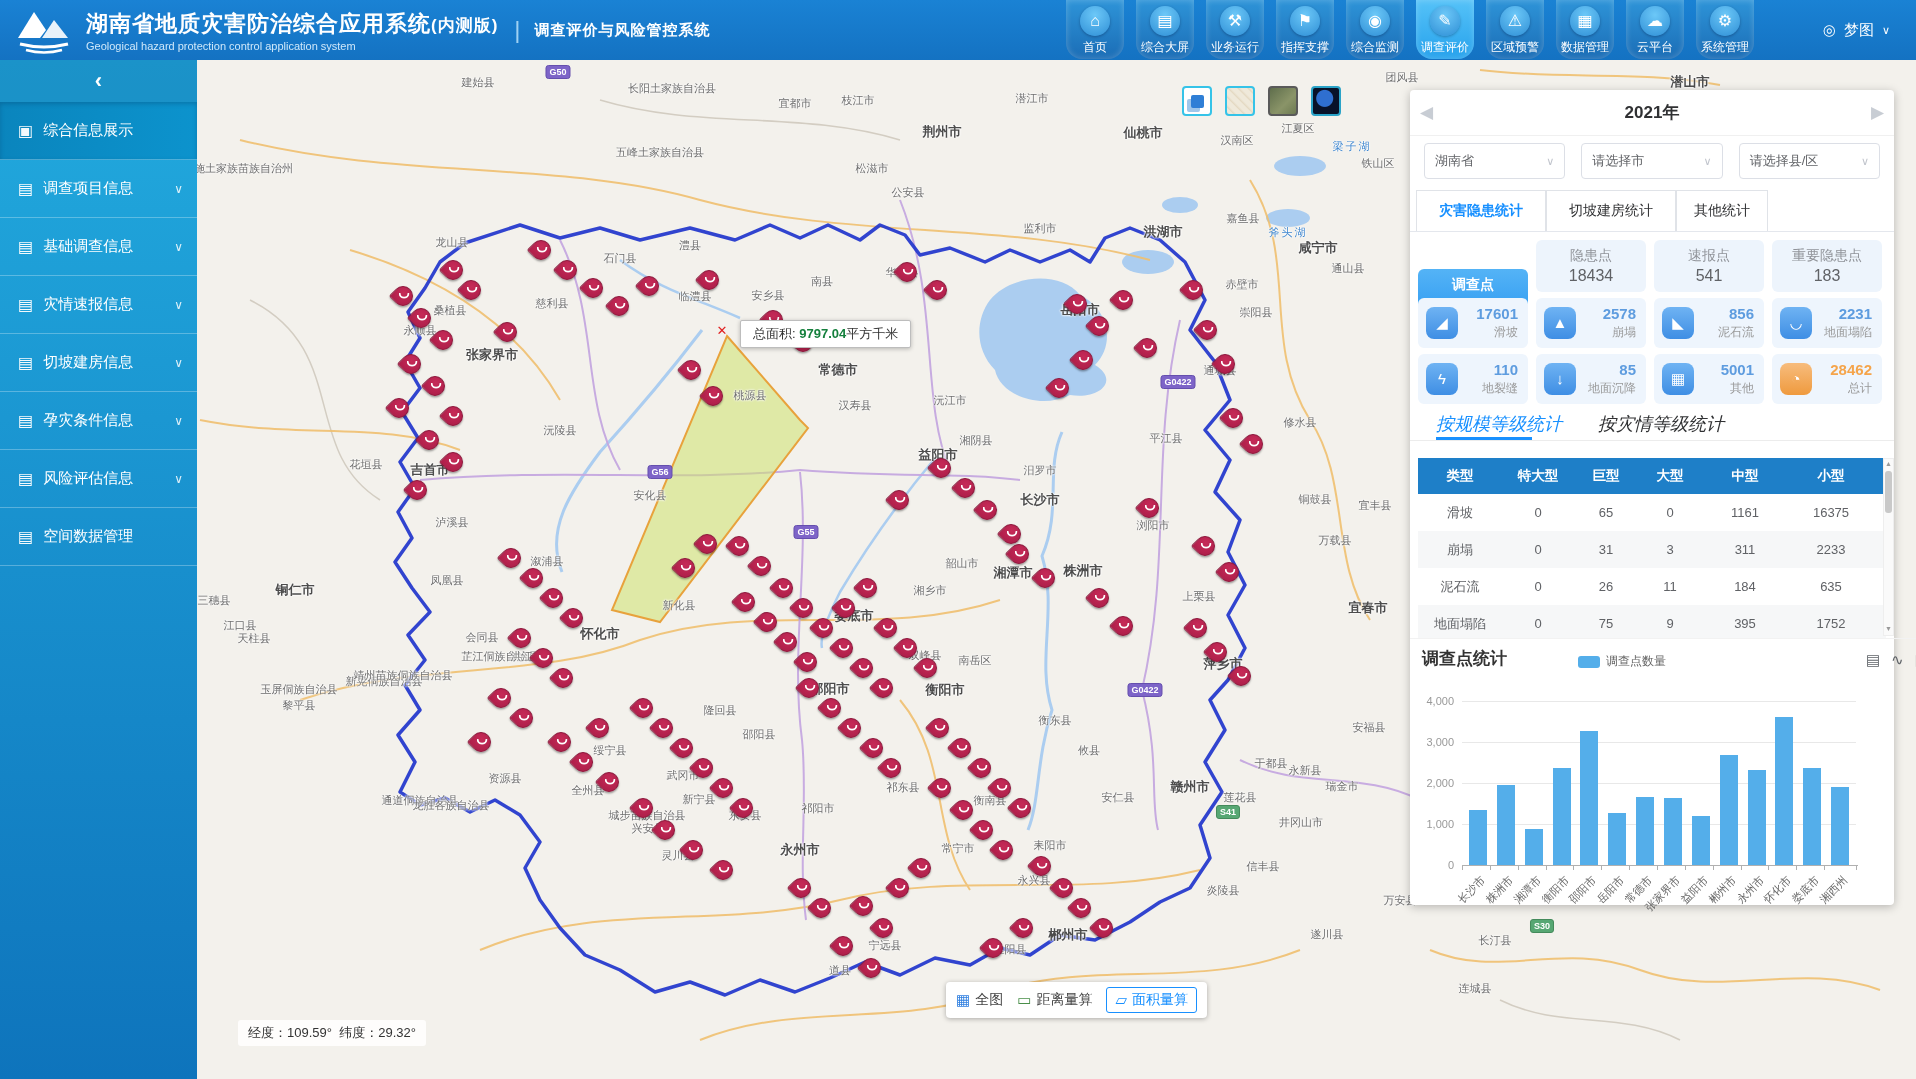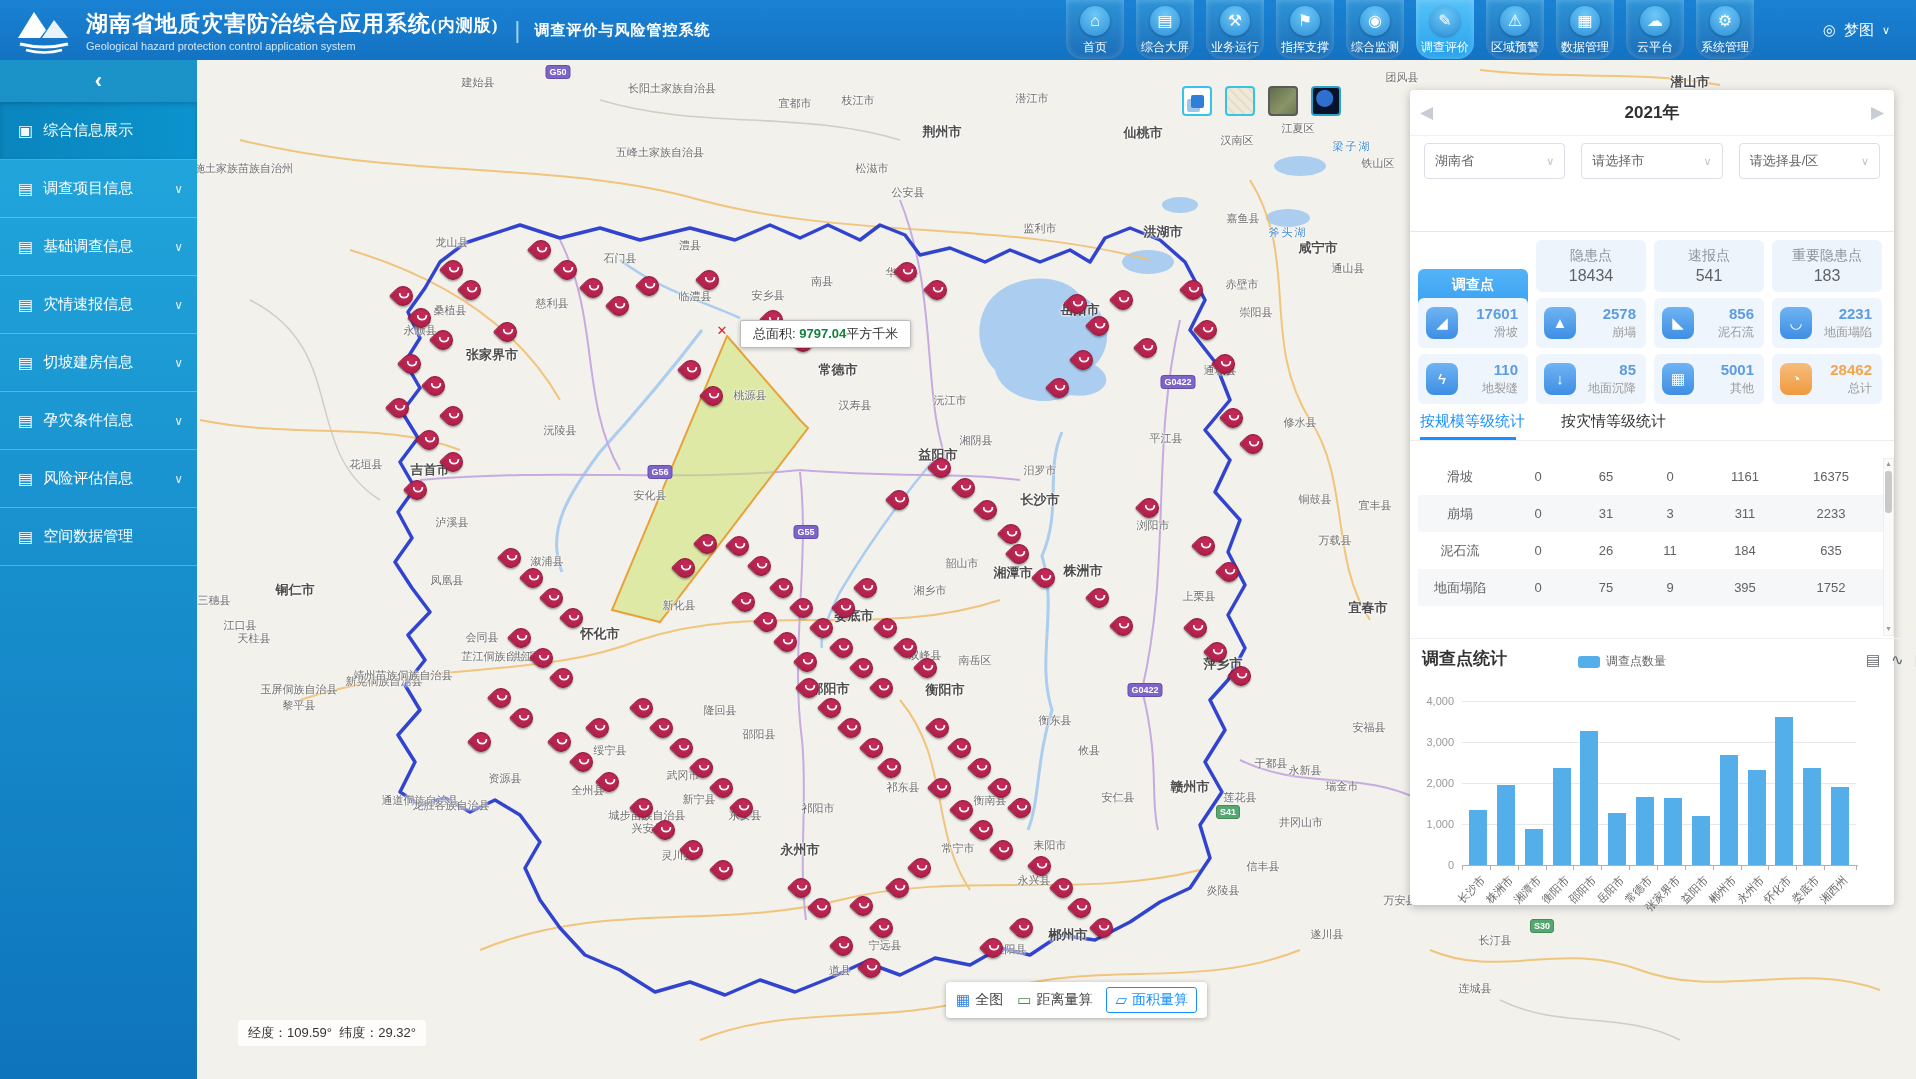--- a/index.html
+++ b/index.html
@@ -3,21 +3,21 @@
 <meta charset="utf-8">
 <style>
   html,body{margin:0;padding:0;background:#ccc;}
   #app{position:relative;width:1916px;height:1079px;overflow:hidden;background:#f3f1ec;
        font-family:"Liberation Sans","DejaVu Sans",sans-serif;}
   
   #header{position:absolute;left:0;top:0;width:1916px;height:60px;z-index:30;
           background:linear-gradient(180deg,#1a82d4,#1472c2);display:flex;align-items:center;}
   #logo{width:64px;height:52px;margin-left:12px;flex:0 0 auto;}
   #titleblock{margin-left:10px;color:#fff;}
-  #titleline{font-size:22px;font-weight:bold;letter-spacing:1px;white-space:nowrap;font-family:Liberation Serif, serif;}
+  #titleline{font-size:22px;font-weight:bold;letter-spacing:1px;white-space:nowrap;}
   #titleline .suffix{font-size:17px;font-weight:bold;}
   #subtitle{font-size:11px;color:#cfe8fa;margin-top:1px;}
   #hdr-divider{color:#9fd1f3;font-size:24px;margin:0 14px 0 16px;font-weight:200;}
   #sysname{color:#fff;font-size:15px;font-weight:bold;letter-spacing:1px;white-space:nowrap;}
   #nav{position:absolute;left:1066px;top:0;height:60px;display:flex;}
   .nav-btn{width:58px;height:59px;margin-right:12px;border-radius:0 0 16px 16px;cursor:pointer;
            background:linear-gradient(180deg,#2e94d8,#1b6db6);box-shadow:inset 0 0 6px rgba(255,255,255,.25);
            display:flex;flex-direction:column;align-items:center;justify-content:flex-end;padding-bottom:3px;box-sizing:border-box;}
   .nav-btn.active{background:linear-gradient(180deg,#55c2f8,#27a2ec);}
   .nav-ic{width:30px;height:30px;border-radius:50%;margin-bottom:3px;color:#fff;font-size:16px;line-height:30px;text-align:center;
@@ -94,21 +94,21 @@
   .card.active .cl,.card.active .cv{color:#fff;font-weight:bold;}
   .statrow{position:absolute;left:8px;display:flex;gap:8px;}
   .stat{width:110px;height:50px;border-radius:6px;background:#eef5fd;display:flex;align-items:center;cursor:pointer;}
   .stat .sic{width:32px;height:32px;border-radius:8px;margin-left:8px;flex:0 0 auto;color:#fff;font-size:15px;
         line-height:32px;text-align:center;background:linear-gradient(180deg,#6fb3f3,#3f8ee4);}
   .stat.orange .sic{background:linear-gradient(180deg,#f7bc7d,#ef9a3e);}
   .stat .stx{flex:1;display:flex;flex-direction:column;align-items:flex-end;padding-right:10px;}
   .stat .sv{font-size:15px;color:#5e9cdf;font-weight:bold;}
   .stat.orange .sv{color:#f5a44a;}
   .stat .sl{font-size:12px;color:#999;margin-top:2px;}
-  #subtabs{position:absolute;left:10px;top:322px;width:464px;height:28px;font-size:15px;}
+  #subtabs{position:absolute;left:26px;top:322px;width:464px;height:28px;font-size:18px;font-style:italic;}
   .subtab{display:inline-block;margin-right:36px;cursor:pointer;color:#303133;}
   .subtab.active{color:#1890ff;}
   #subline{position:absolute;left:0px;top:25px;width:96px;height:3px;background:#1890ff;}
   #subborder{position:absolute;left:0;top:350px;width:100%;height:1px;background:#ececec;}
   #tablebox{position:absolute;left:8px;top:368px;width:468px;height:180px;overflow:hidden;font-size:13px;}
   .trow{display:grid;grid-template-columns:84px 72px 64px 64px 86px 86px;align-items:center;height:37px;}
   .trow.head{height:36px;background:#1e7fc8;color:#fff;font-weight:bold;font-size:13.5px;}
   .trow div{text-align:center;}
   .trow.odd{background:#f6f7f8;}
   .trow:not(.head){color:#606266;}
@@ -482,20 +482,25 @@
         </div>
         <div class="sel">
           <span>请选择市</span>
           <span class="chev">∨</span>
         </div>
         <div class="sel">
           <span>请选择县/区</span>
           <span class="chev">∨</span>
         </div>
       </div>
+    <div id="tabs">
+        <div class="tab active" style="width: 130px; height: 42px;">灾害隐患统计</div>
+        <div class="tab" style="width: 130px; height: 42px;">切坡建房统计</div>
+        <div class="tab" style="width: 92px; height: 42px;">其他统计</div>
+      </div>
     <div id="tabline"></div>
     <div id="cards">
         <div class="card active">
           <div class="cl">调查点</div>
           <div class="cv">28462</div>
         </div>
         <div class="card">
           <div class="cl">隐患点</div>
           <div class="cv">18434</div>
         </div>
@@ -564,20 +569,28 @@
           <span class="sic">◔</span>
           <div class="stx">
             <span class="sv">28462</span>
             <span class="sl">总计</span>
           </div>
         </div>
       </div>
     <div id="subtabs"><span id="subline"></span><span class="subtab active">按规模等级统计</span><span class="subtab">按灾情等级统计</span></div>
     <div id="subborder"></div>
     <div id="tablebox">
+        <div class="trow head">
+          <div>类型</div>
+          <div>特大型</div>
+          <div>巨型</div>
+          <div>大型</div>
+          <div>中型</div>
+          <div>小型</div>
+        </div>
         <div class="trow">
           <div>滑坡</div>
           <div>0</div>
           <div>65</div>
           <div>0</div>
           <div>1161</div>
           <div>16375</div>
         </div>
         <div class="trow odd">
           <div>崩塌</div>

